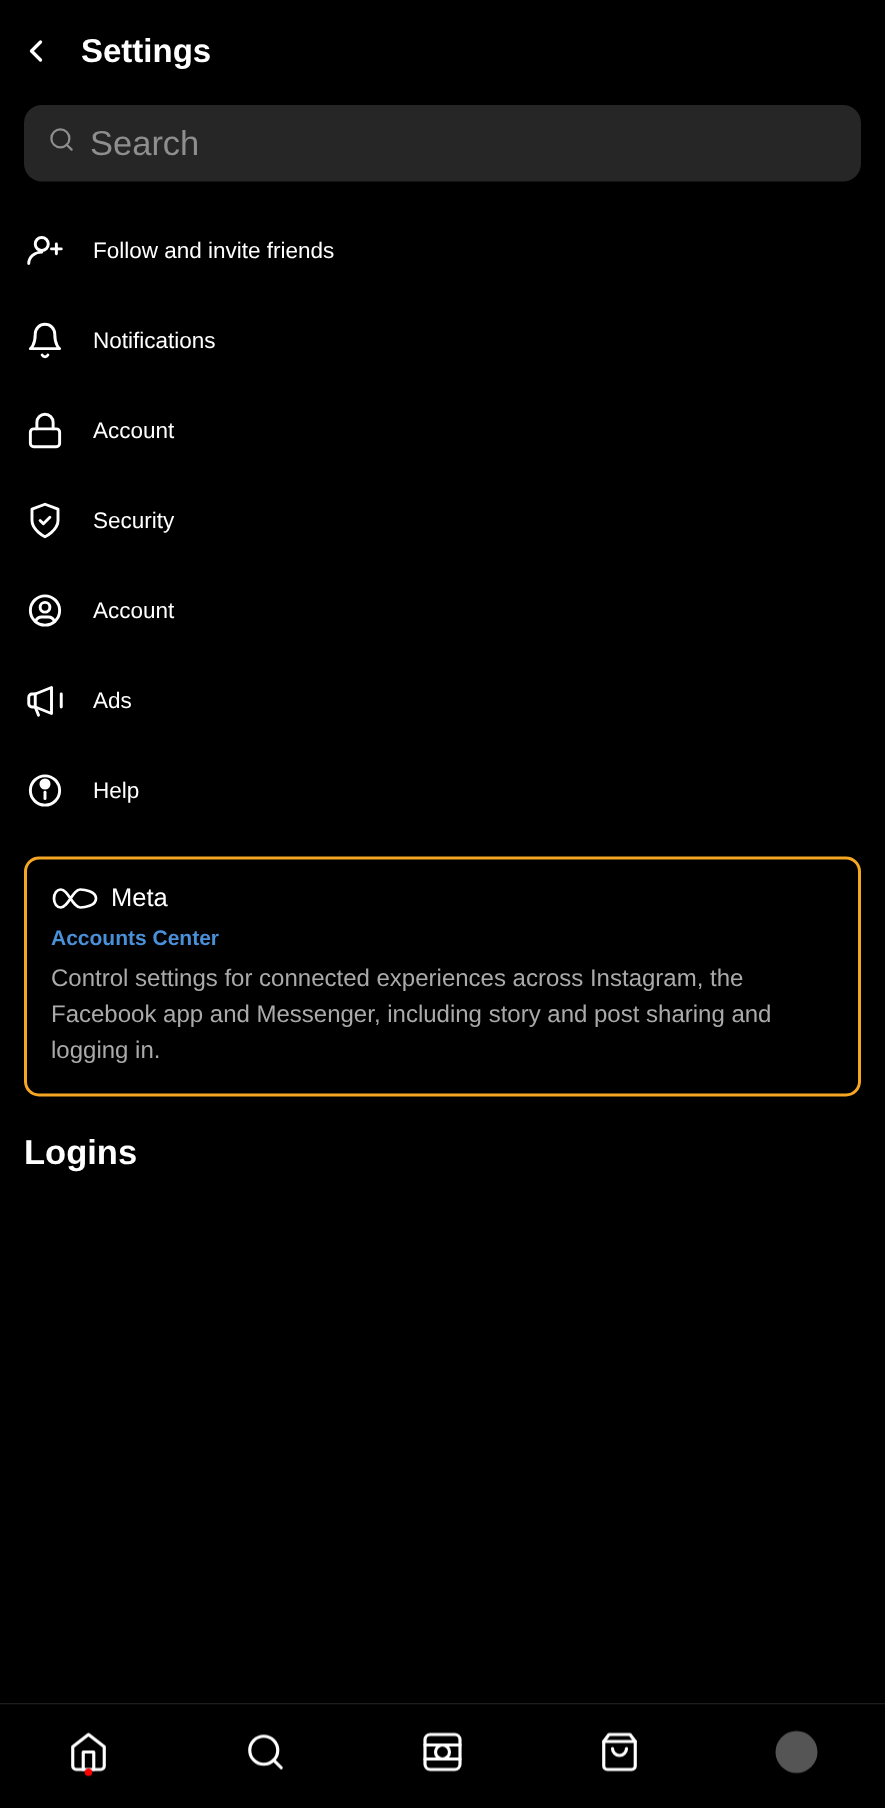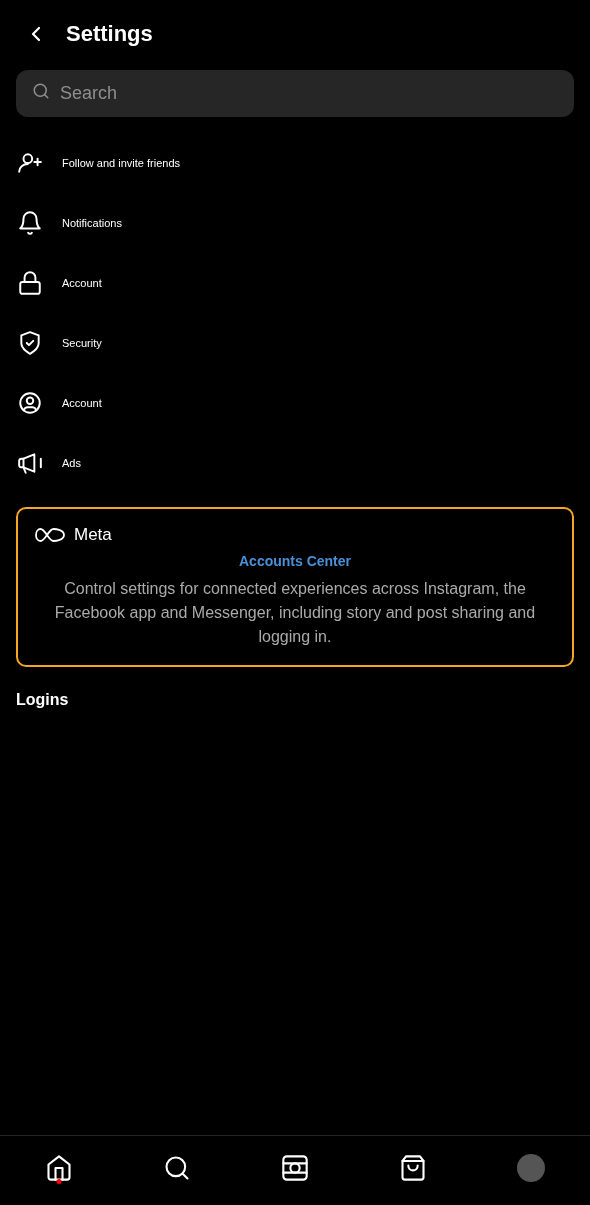--- a/index.html
+++ b/index.html
@@ -9,21 +9,21 @@
       font-family: -apple-system, BlinkMacSystemFont, 'Segoe UI', sans-serif;
       width: 590px;
       min-height: 1205px;
       overflow-x: hidden;
     }
 
     
     .header {
       display: flex;
       align-items: center;
-      padding: 18px 16px 10px 20px;
+      padding: 18px 16px 10px 8px;
       background: #000;
     }
     .back-btn {
       background: none;
       border: none;
       color: #fff;
       font-size: 24px;
       cursor: pointer;
       margin-right: 14px;
       padding: 4px;
@@ -51,21 +51,21 @@
       border: none;
       cursor: pointer;
     }
     .search-icon-svg {
       color: #8e8e8e;
       font-size: 18px;
       flex-shrink: 0;
     }
     .search-placeholder {
       color: #8e8e8e;
-      font-size: 18px;
+      font-size: 23px;
     }
 
     
     .menu-list {
       padding: 0 16px;
     }
     .menu-item {
       display: flex;
       align-items: center;
       padding: 16px 0;
@@ -87,33 +87,32 @@
     .menu-item-icon svg {
       width: 26px;
       height: 26px;
       fill: none;
       stroke: #fff;
       stroke-width: 1.8;
       stroke-linecap: round;
       stroke-linejoin: round;
     }
     .menu-item-label {
-      font-size: 11px;
+      font-size: 15px;
       color: #fff;
       font-weight: 400;
     }
 
     
     .accounts-center-section {
       margin: 14px 16px;
       border: 2px solid #f5A623;
       border-radius: 10px;
       padding: 16px;
       background: #000;
-      text-align: center;
     }
     .meta-logo-row {
       display: flex;
       align-items: center;
       gap: 8px;
       margin-bottom: 8px;
     }
     .meta-logo-text {
       font-size: 17px;
       font-weight: 500;
@@ -130,21 +129,21 @@
       font-size: 16px;
       color: #aaa;
       line-height: 1.5;
     }
 
     
     .logins-section {
       padding: 10px 16px 6px 16px;
     }
     .logins-title {
-      font-size: 16px;
+      font-size: 23px;
       font-weight: 600;
       color: #fff;
     }
 
     
     .bottom-nav {
       position: fixed;
       bottom: 0;
       left: 0;
       width: 590px;
@@ -278,20 +277,31 @@
       <svg viewBox="0 0 24 24">
         <polyline points="22 8 22 16"></polyline>
         <path d="M4 8h2l10-4v16L6 16H4a2 2 0 0 1-2-2v-4a2 2 0 0 1 2-2z"></path>
         <line x1="6" y1="8" x2="6" y2="16"></line>
         <path d="M6 16l2 5"></path>
       </svg>
     </div>
     <span class="menu-item-label">Ads</span>
   </div>
 
+  <div class="menu-item">
+    <div class="menu-item-icon">
+      <svg viewBox="0 0 24 24">
+        <circle cx="12" cy="12" r="9"></circle>
+        <circle cx="12" cy="8" r="2.5" fill="#fff" stroke="none"></circle>
+        <circle cx="12" cy="8" r="2.5" fill="none" stroke="#fff" stroke-width="1.8"></circle>
+        <line x1="12" y1="13" x2="12" y2="17" stroke="#fff" stroke-width="1.8"></line>
+      </svg>
+    </div>
+    <span class="menu-item-label">Help</span>
+  </div>
 
 
 
 </div>
 
 <div class="accounts-center-section">
   <div class="meta-logo-row">
 
     <svg width="32" height="20" viewBox="0 0 32 20" fill="none">
       <path d="M2 10c0-3.5 2-6 4.5-6C9 4 11 7 13 10c2-3 4-6 6.5-6C22 4 30 5 30 10s-8 6-10.5 6C17 16 15 13 13 10c-2 3-4 6-6.5 6C4 16 2 13.5 2 10z" stroke="#fff" stroke-width="1.8" fill="none"></path>

